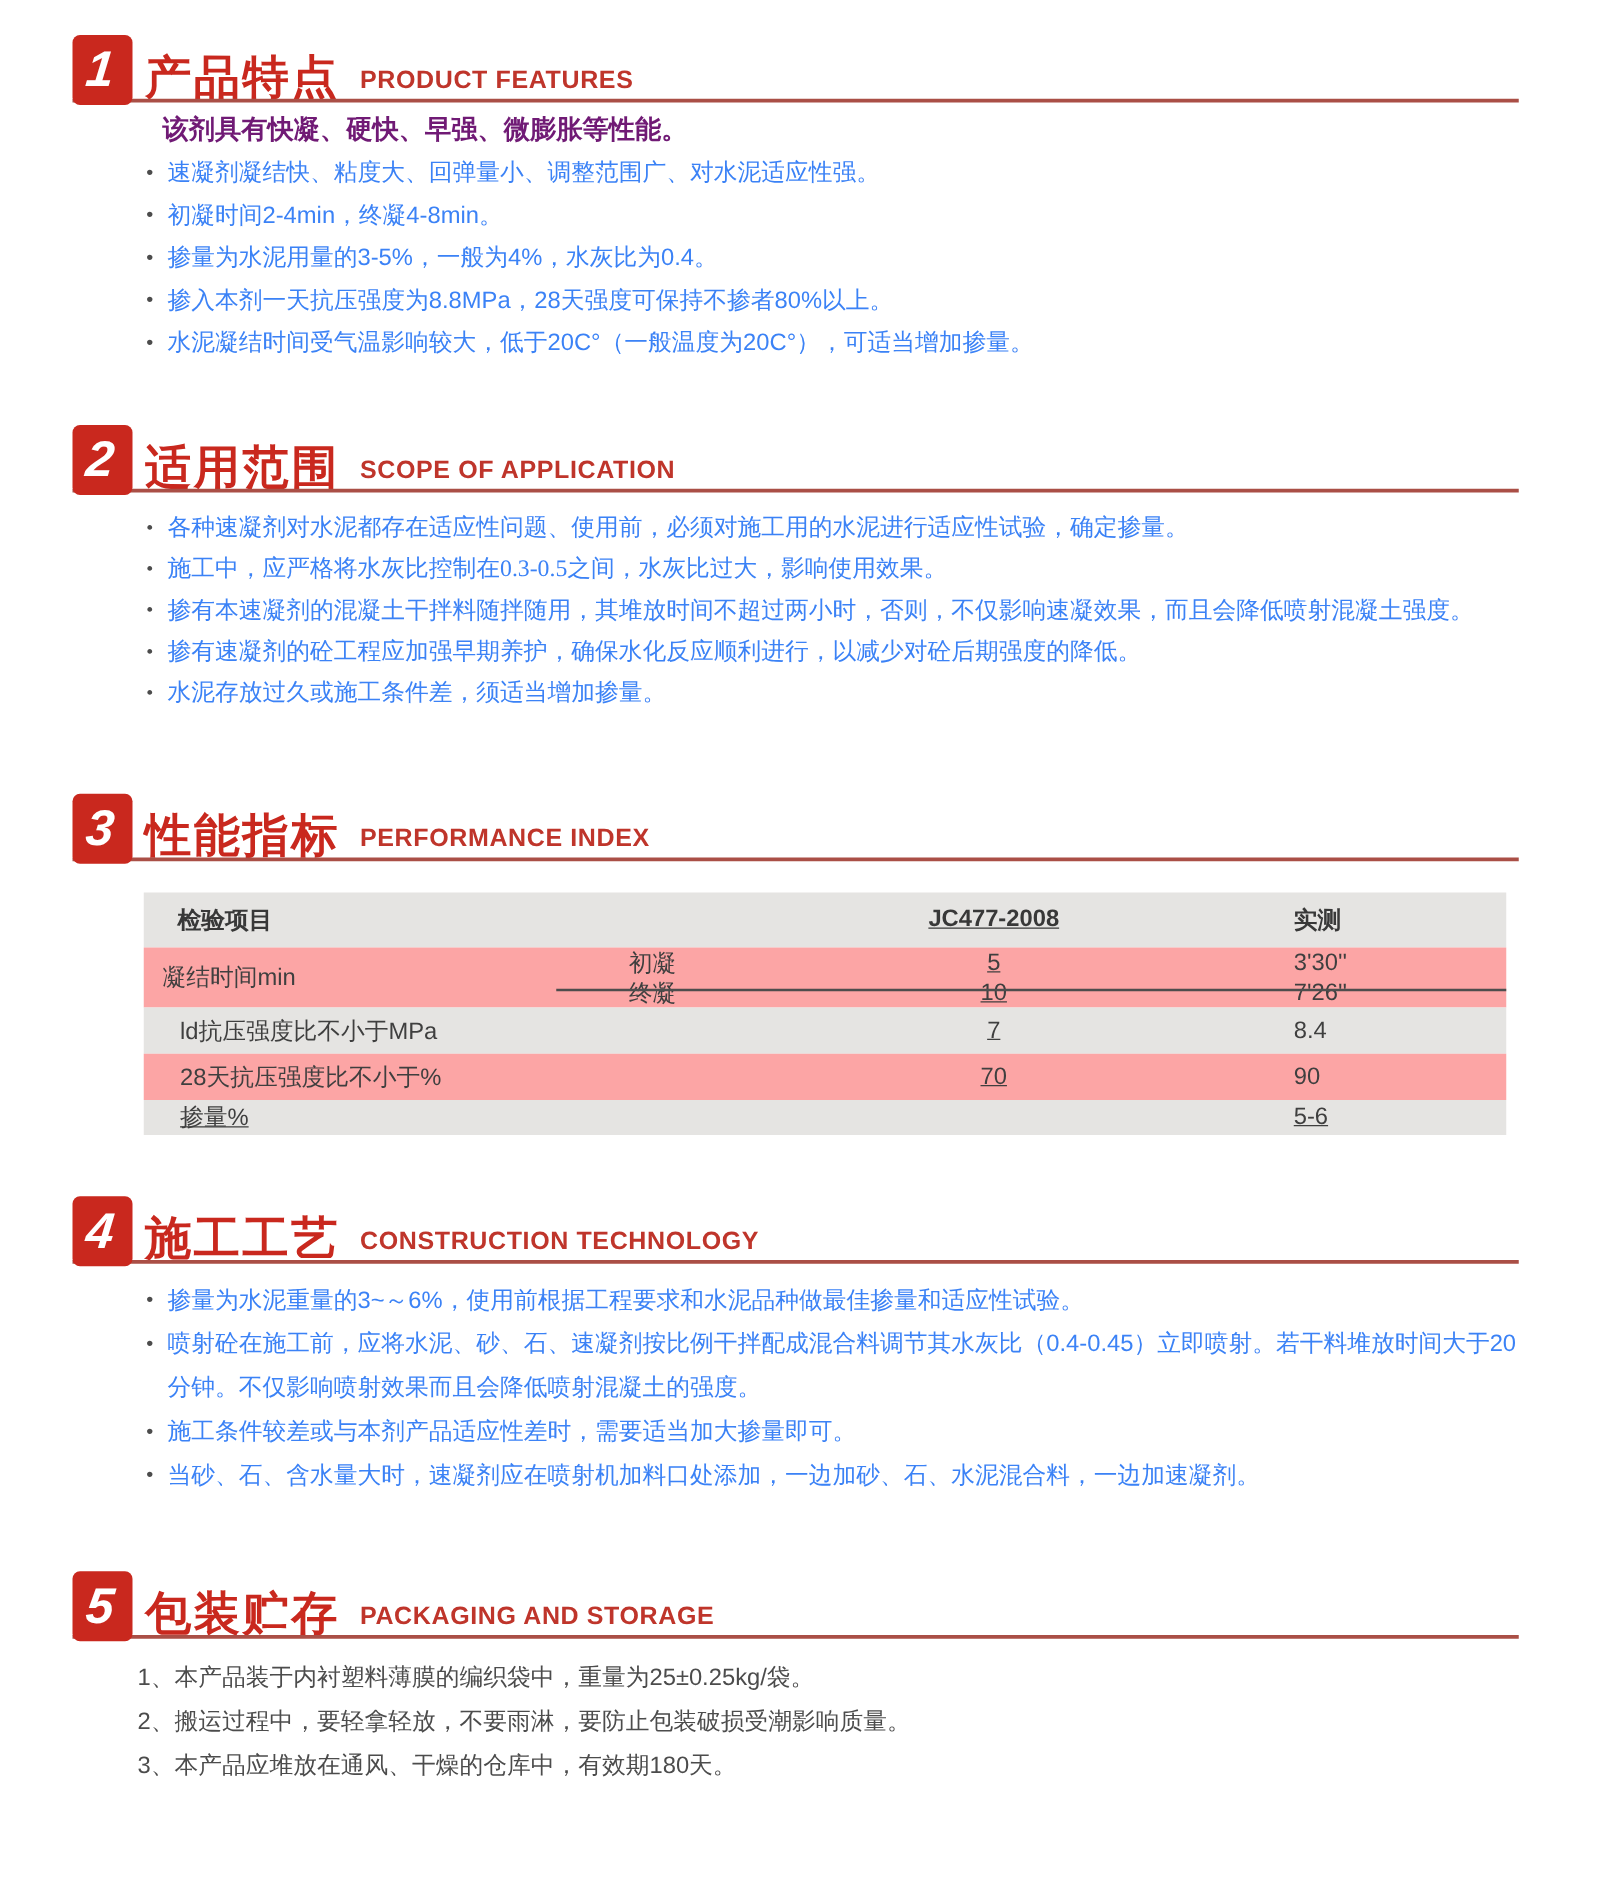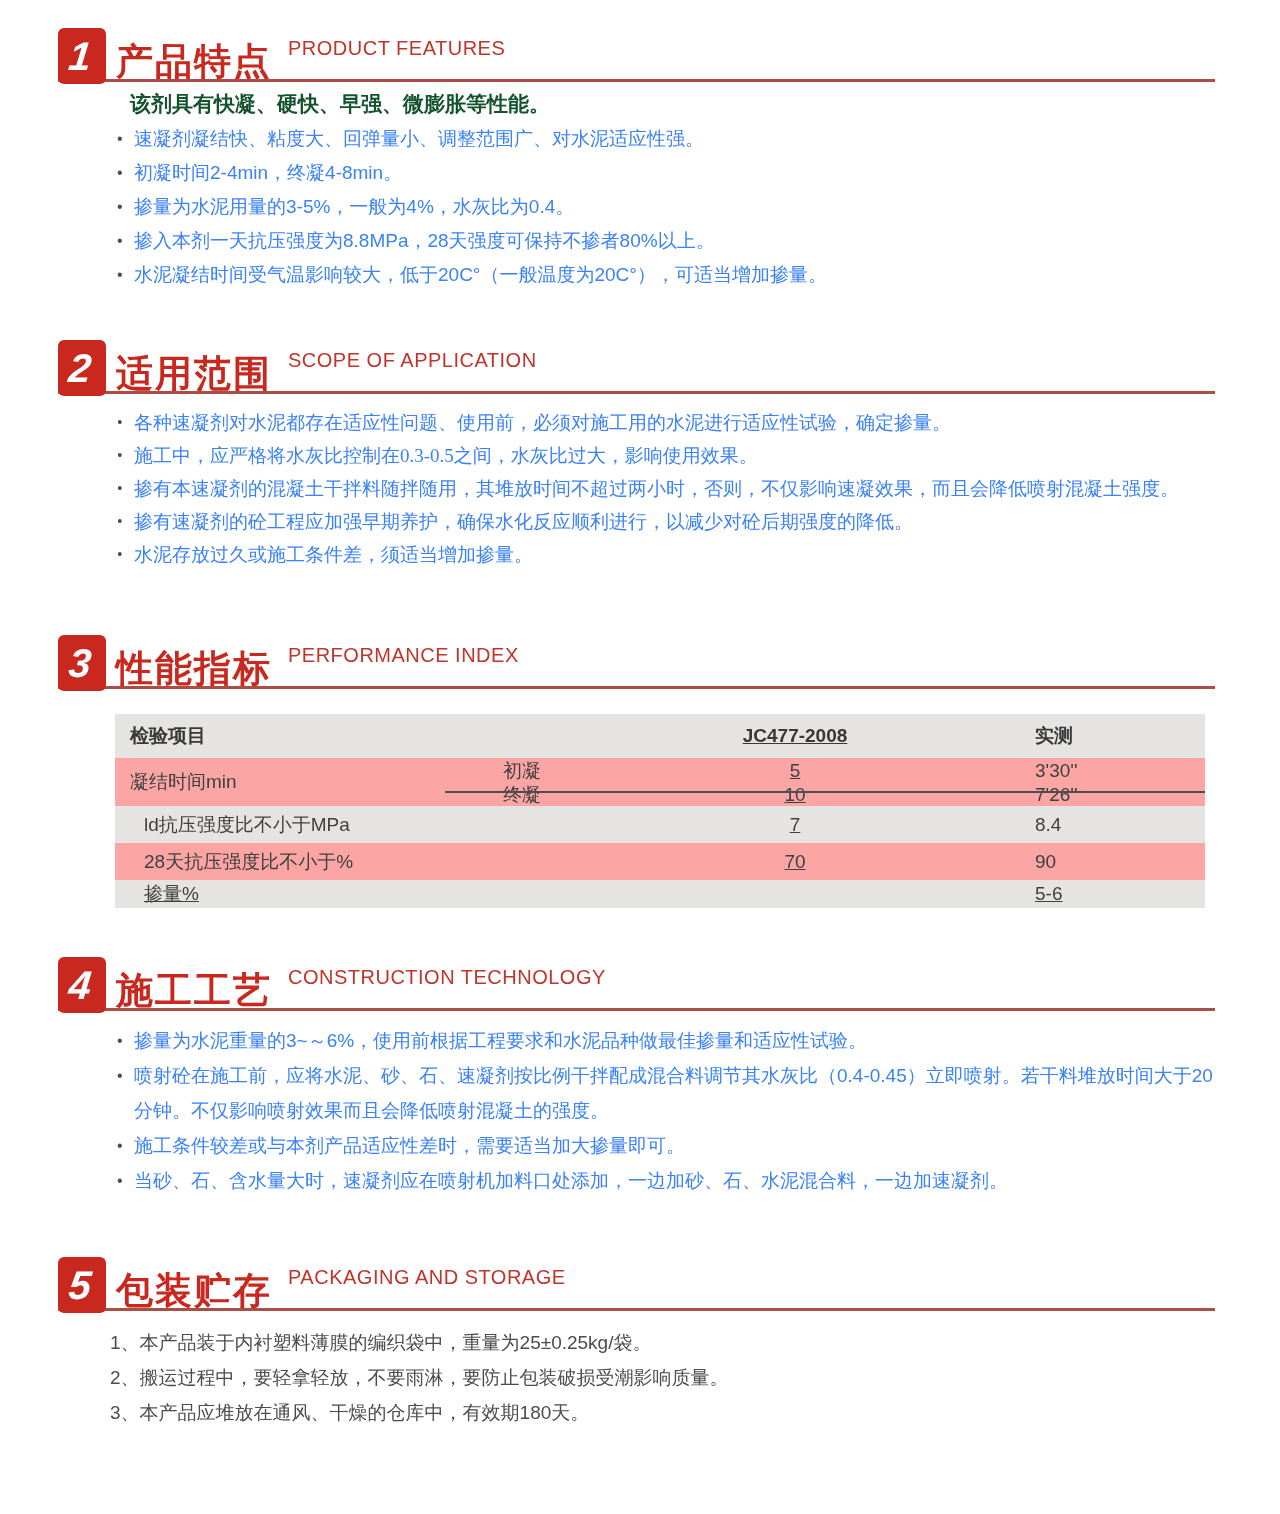--- a/index.html
+++ b/index.html
@@ -24,29 +24,29 @@
   .num {
     color:#ffffff; font-weight:bold; font-style:italic; font-size:40px;
     transform:skewX(-6deg); padding-right:3px; line-height:1;
   }
   .title {
     position:absolute; left:58px; bottom:4px; margin:0;
     font-size:37px; line-height:1; font-weight:900; color:#c9281e;
     letter-spacing:2px;
   }
   .subtitle {
-    position:absolute; left:230px; bottom:24px;
-    font-size:20px; font-weight:normal; color:#bf352b; letter-spacing:0.5px;
+    position:absolute; left:230px; bottom:8px;
+    font-size:20px; font-weight:bold; color:#bf352b; letter-spacing:0.5px;
     white-space:nowrap;
   }
 
   
   .intro {
     margin:6px 0 0 72px; font-size:21px; font-weight:bold;
-    color:#14532d; line-height:28px;
+    color:#701a75; line-height:28px;
   }
   .bullets { margin-top:4px; margin-left:57px; }
   .bullet {
     position:relative; padding-left:19px; max-width:1080px;
     font-size:19px; line-height:34px; color:#3b82f6;
   }
   .bullets.loose .bullet { line-height:35px; }
   .bullet::before {
     content:"\2022"; position:absolute; left:2px; top:0; font-size:16px; color:#4c4c4c;
   }
@@ -54,21 +54,21 @@
   .numitem { font-size:19px; line-height:35px; color:#4c4c4c; max-width:1080px; }
 
   
   .ptable { margin:23px 0 0 57px; width:1090px; font-size:19px; color:#3f3f3f; }
   .gray  { background:#e5e4e2; }
   .white { background:#fca5a5; }
   .t-head {
     display:grid; grid-template-columns:560px 240px 290px;
     height:44px; align-items:center; font-weight:bold; color:#383838;
   }
-  .t-head .c1 { padding-left:15px; }
+  .t-head .c1 { padding-left:15px;margin-left:12px; }
   .c-std { text-align:center;text-decoration:underline; }
   .c-meas { padding-left:120px; }
   .t-group { display:grid; grid-template-columns:380px 710px; }
   .t-group-label { padding-left:15px; display:flex; align-items:center; }
   .t-sub { position:relative; }
   .t-subrow {
     display:grid; grid-template-columns:180px 240px 290px;
     height:24px; align-items:center;
   }
   .t-subrow .sname { padding-left:8px; }

